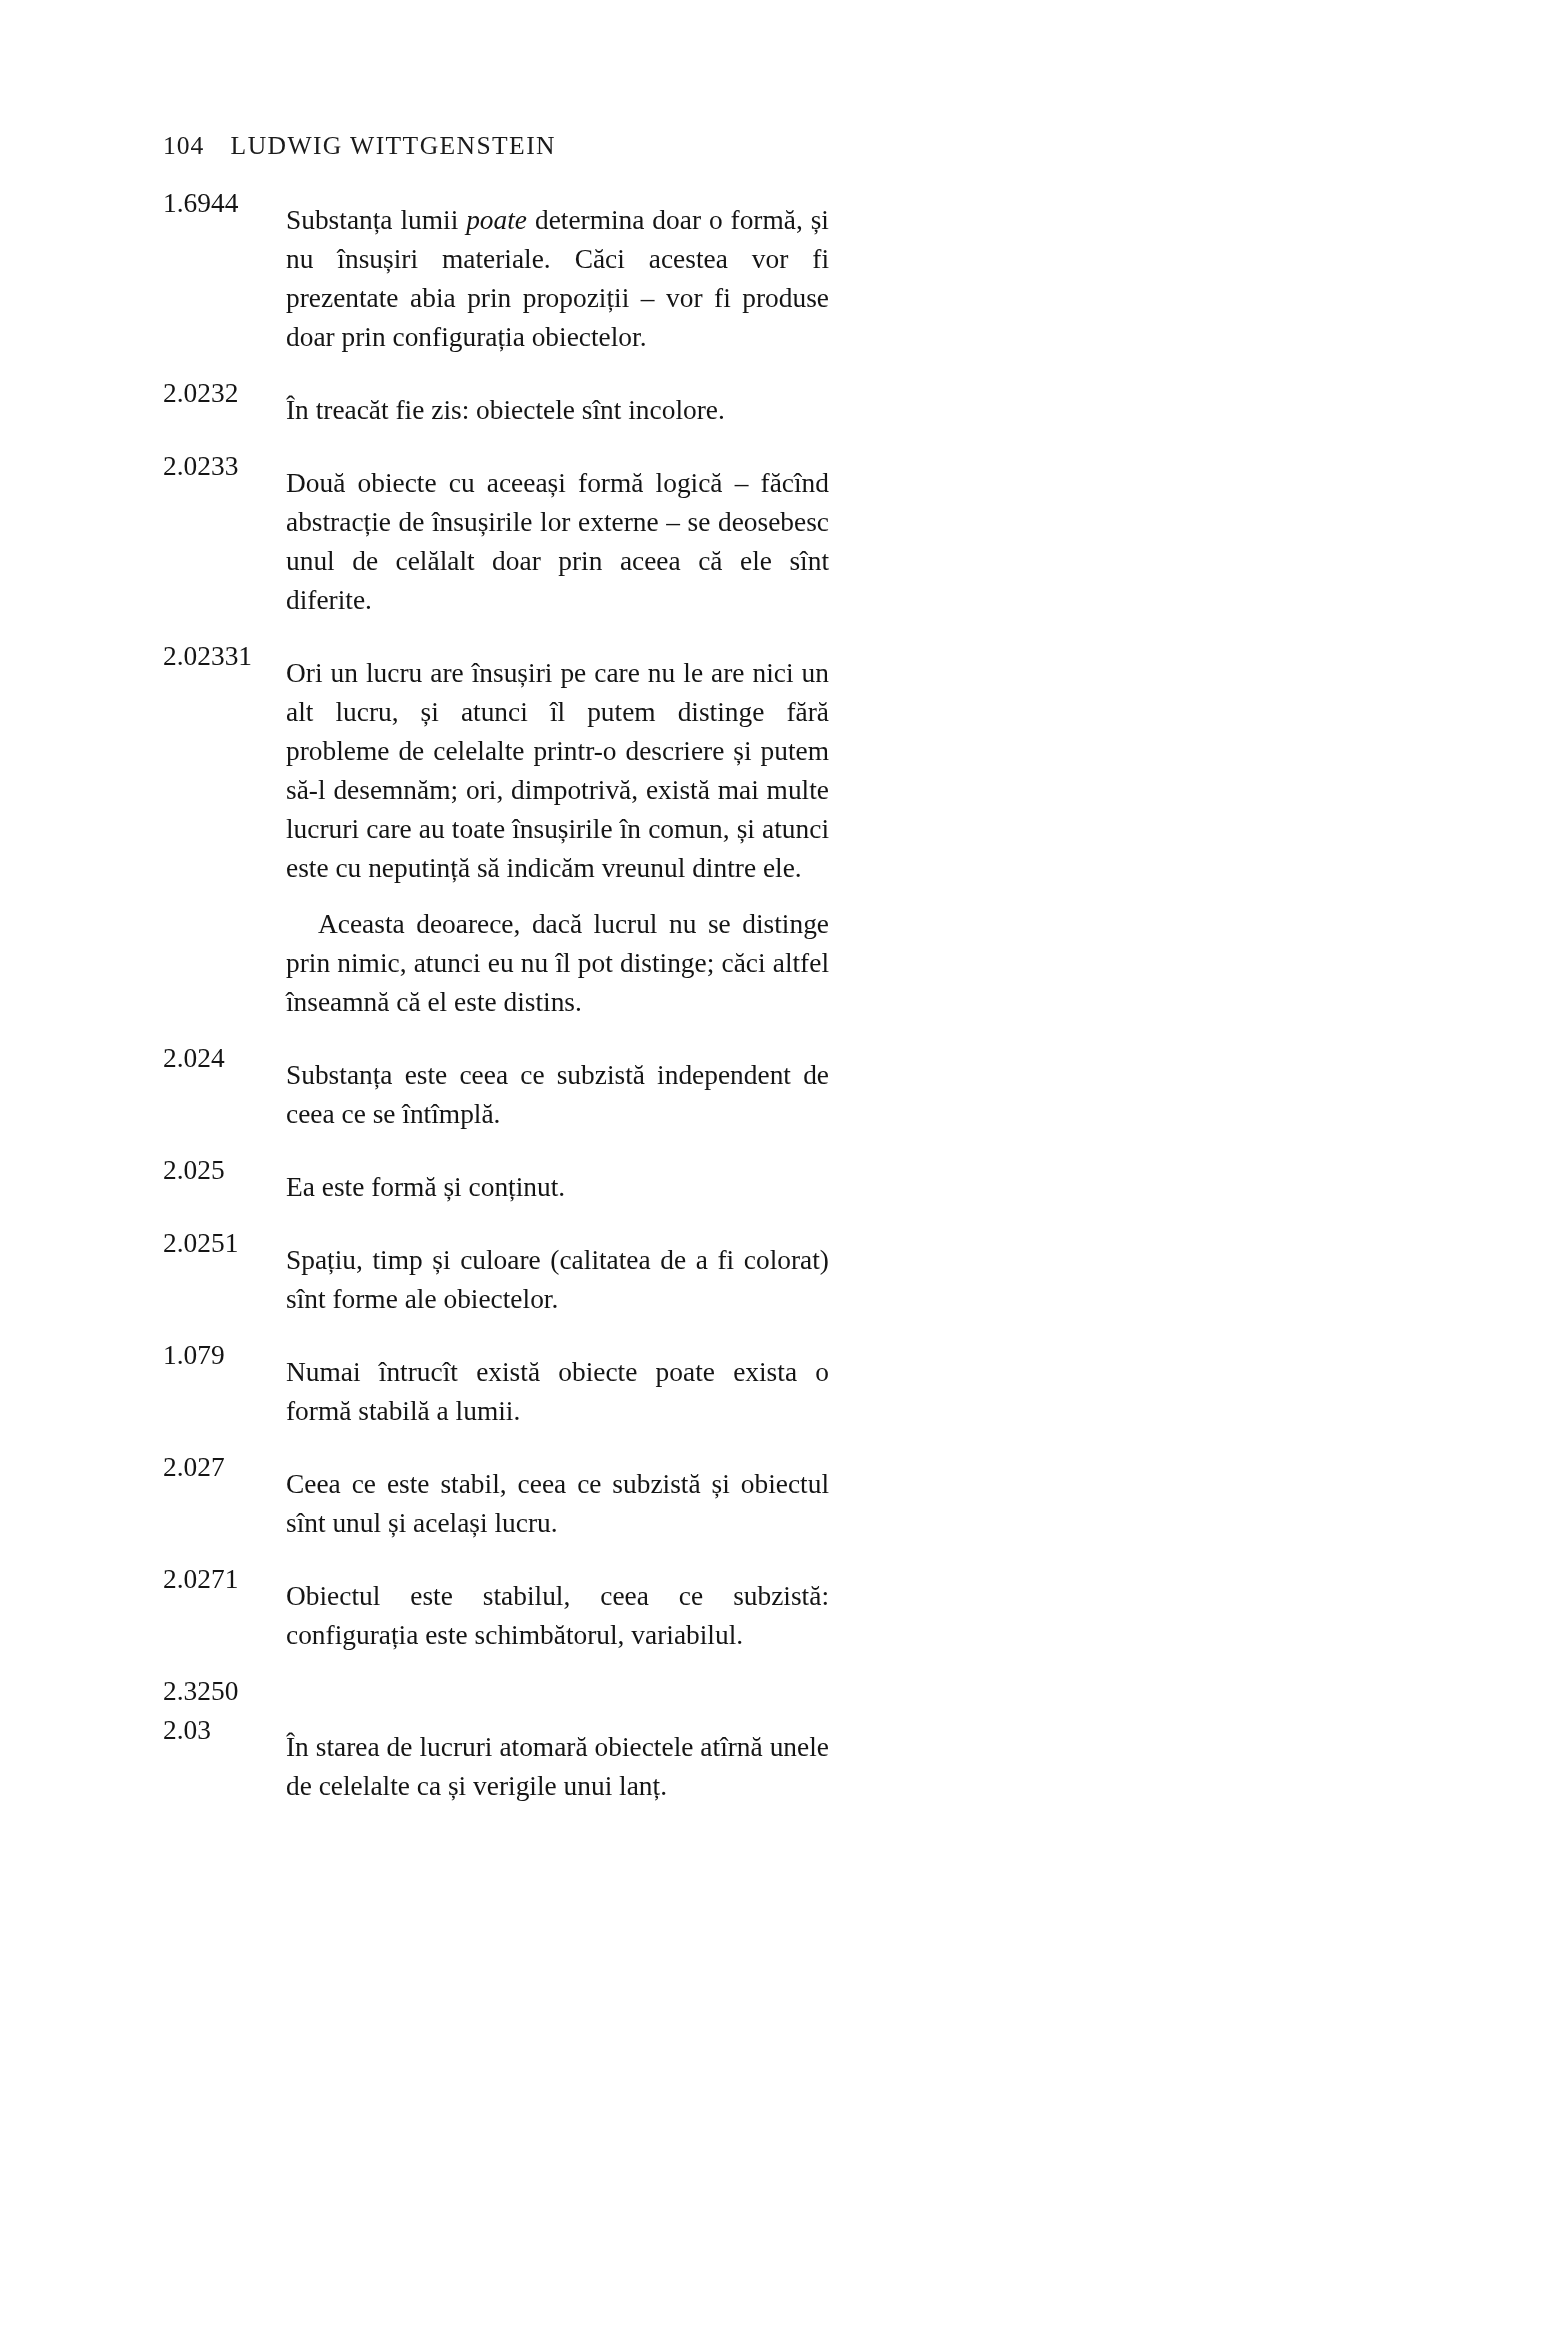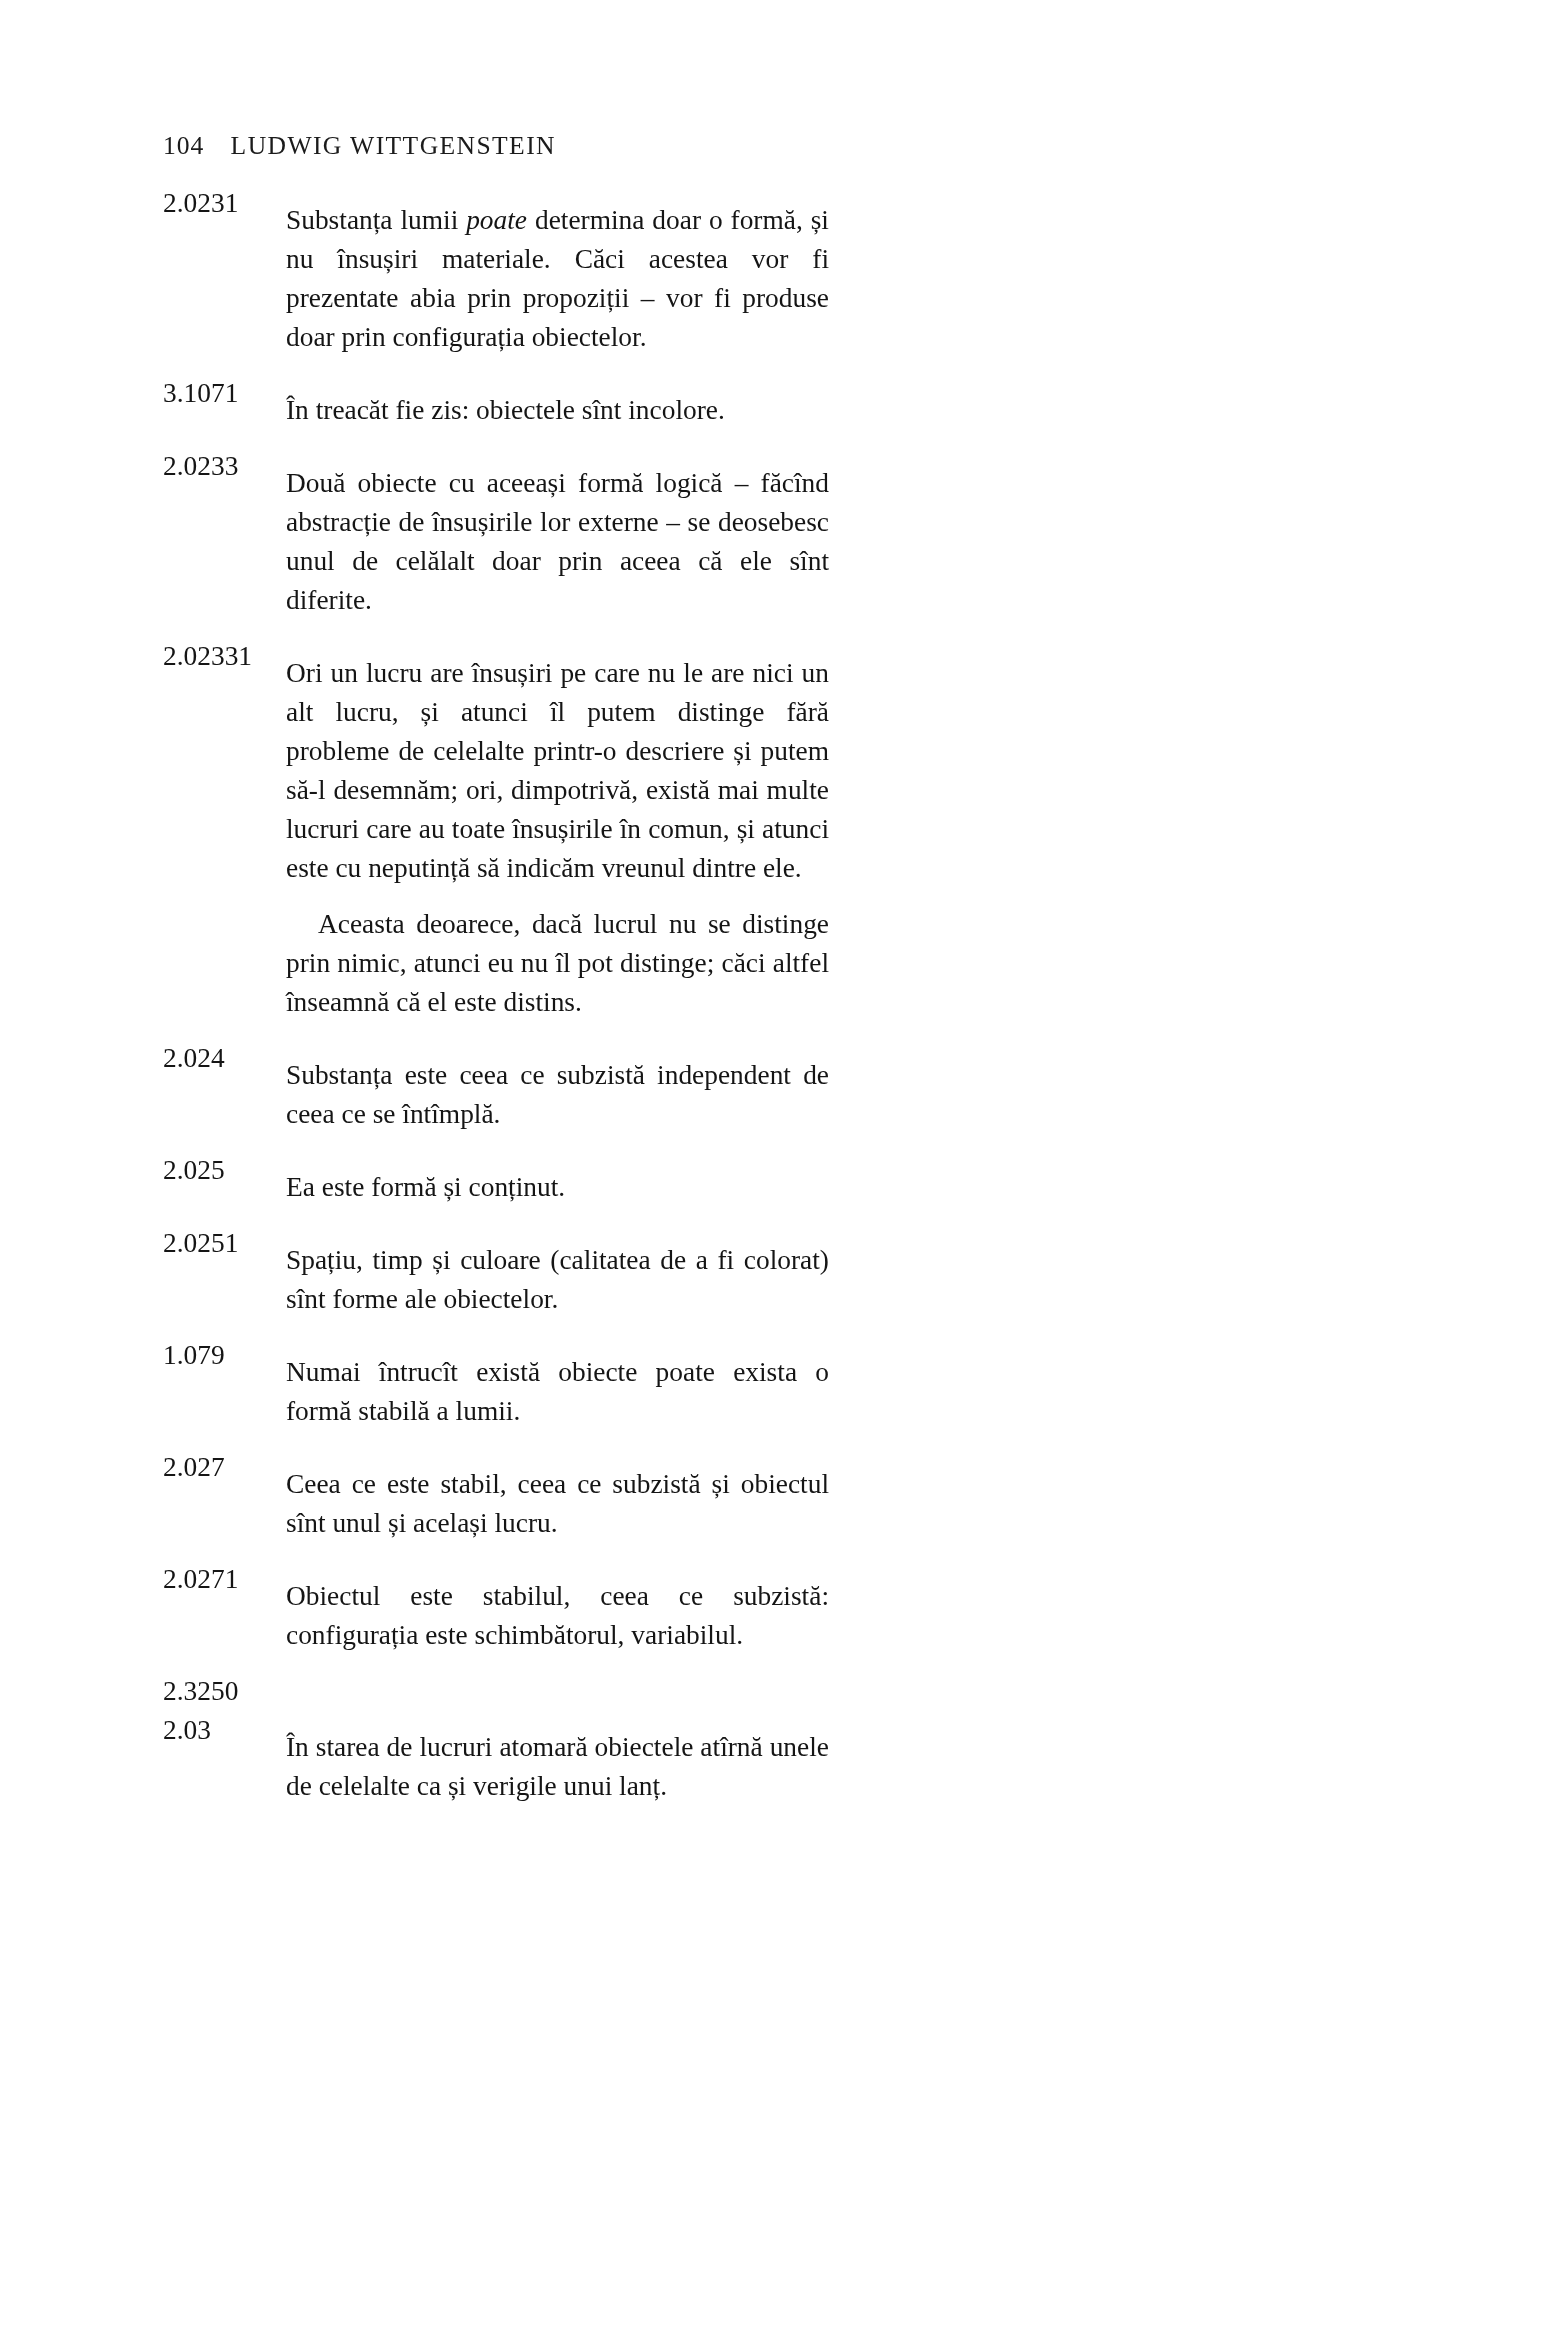--- a/index.html
+++ b/index.html
@@ -69,28 +69,28 @@
 
 <div class="page">
 
   <div class="running-header">
     <span class="pagenum">104</span><span class="head">LUDWIG WITTGENSTEIN</span>
   </div>
 
   <div class="entries">
 
     <div class="entry">
-      <div class="num">2.0231</div>
+      <div class="num">1.6944</div>
       <div class="body">
         <p class="para"><span>Substanța lumii </span><span class="italic">poate</span><span> determina doar o formă, și nu însușiri materiale. Căci acestea vor fi prezentate abia prin propoziții – vor fi produse doar prin configurația obiectelor.</span></p>
       </div>
     </div>
 
     <div class="entry">
-      <div class="num">3.1071</div>
+      <div class="num">2.0232</div>
       <div class="body">
         <p class="para">În treacăt fie zis: obiectele sînt incolore.</p>
       </div>
     </div>
 
     <div class="entry">
       <div class="num">2.0233</div>
       <div class="body">
         <p class="para">Două obiecte cu aceeași formă logică – făcînd abstracție de însușirile lor externe – se deosebesc unul de celălalt doar prin aceea că ele sînt diferite.</p>
       </div>

